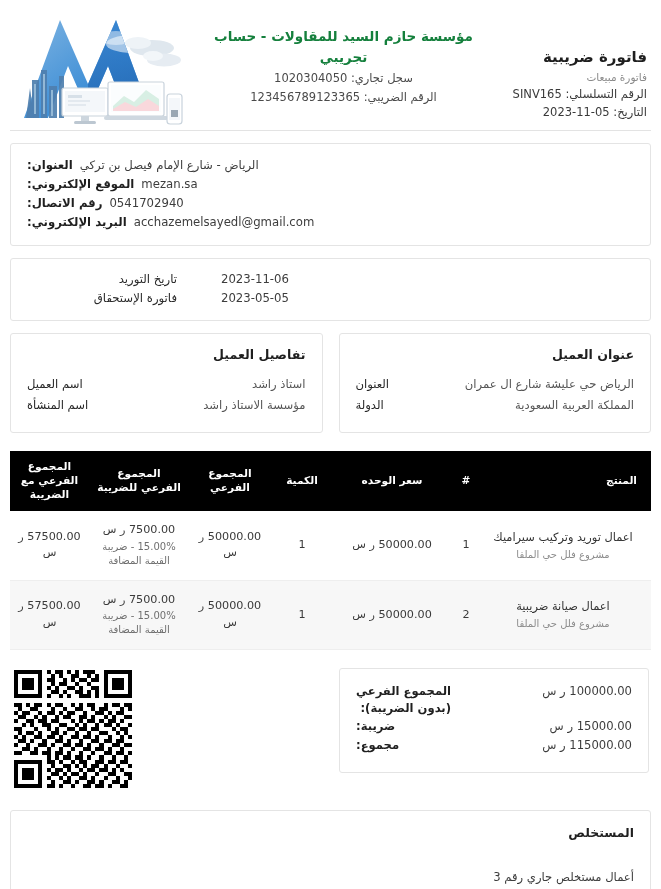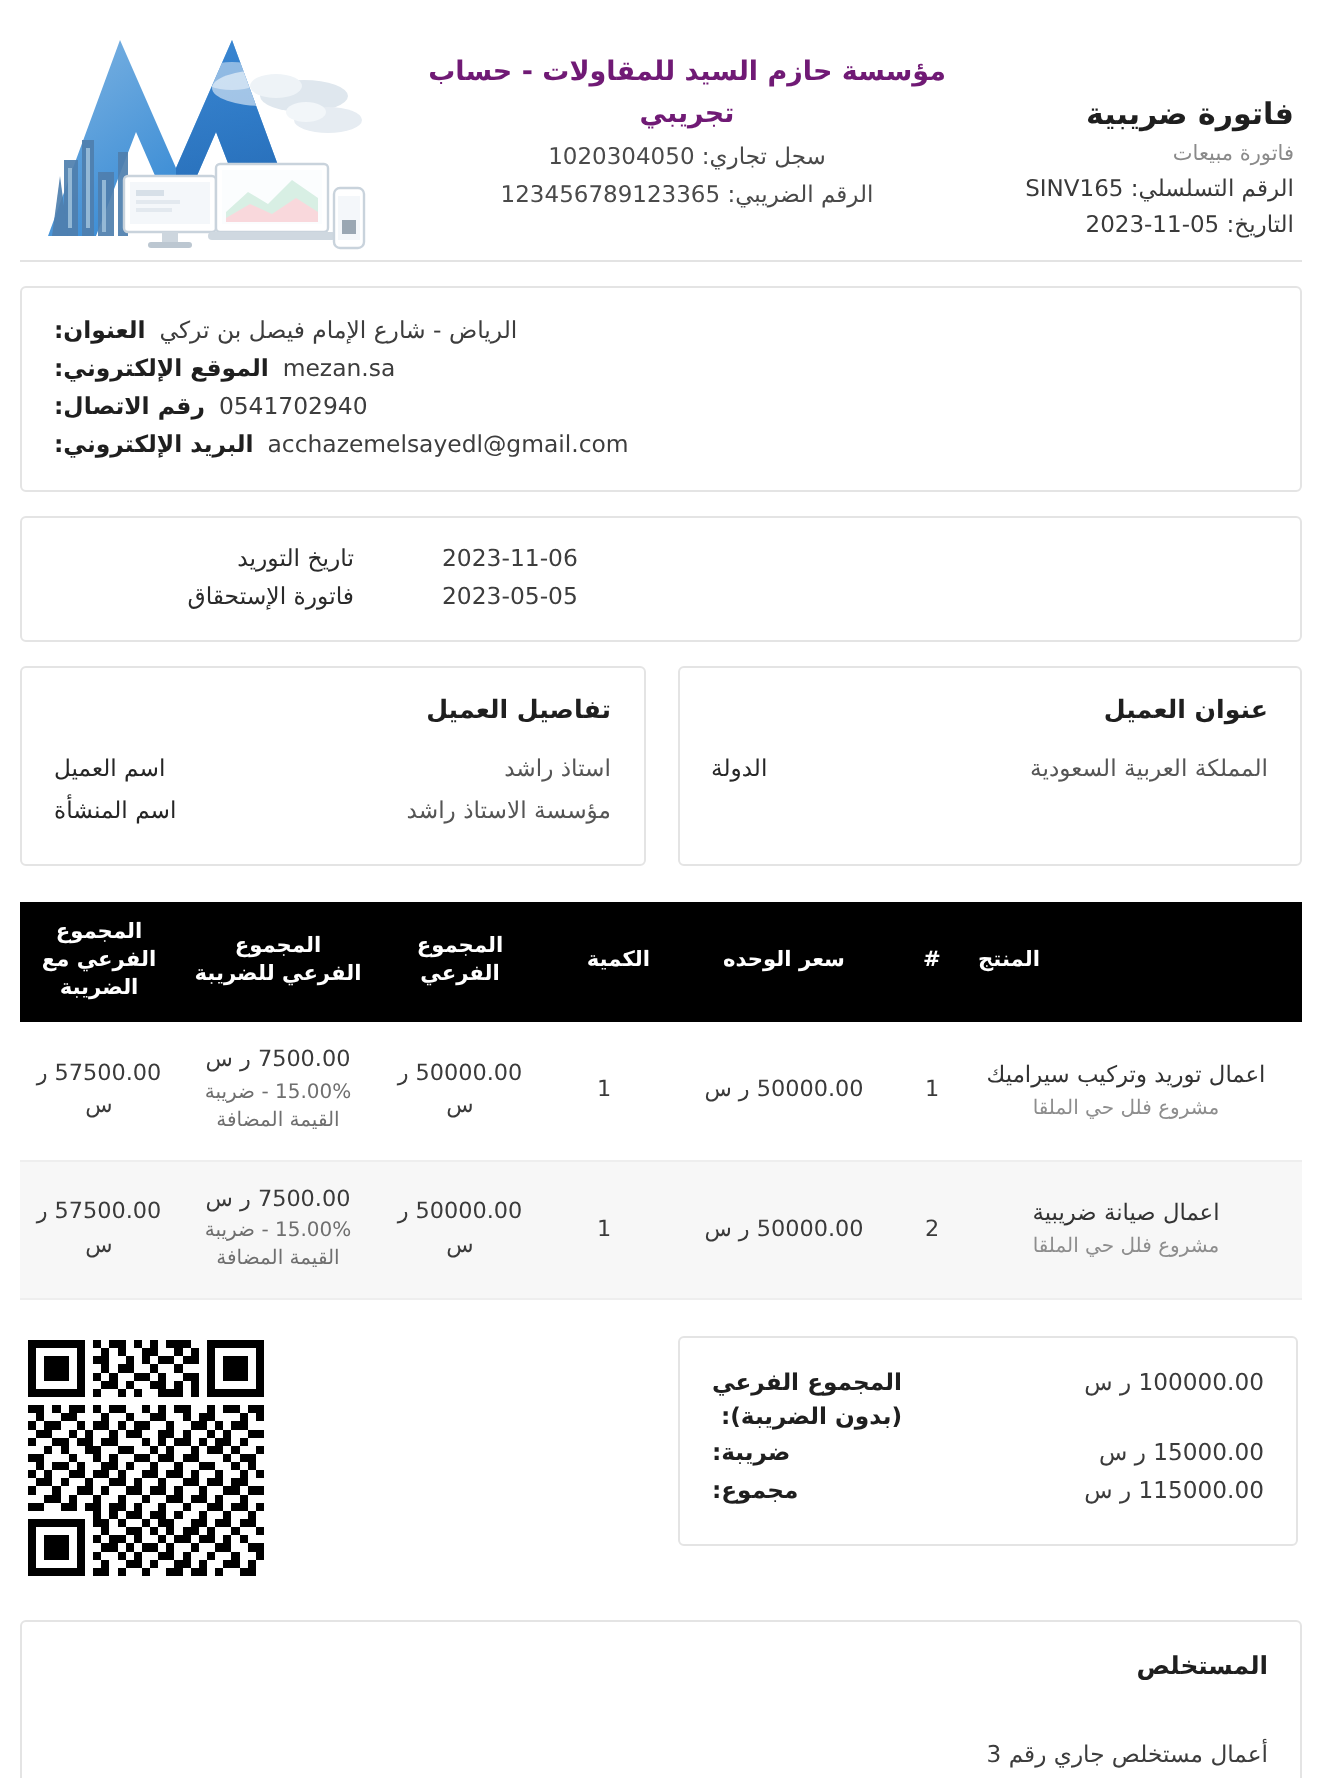--- a/index.html
+++ b/index.html
@@ -46,21 +46,21 @@
   .company {
     flex: 1 1 auto;
     text-align: center;
     padding-top: 12px;
     padding-left: 6px;
     padding-right: 6px;
   }
   .company-name {
     font-size: 13.5px;
     font-weight: 700;
-    color: #701a75;
+    color: #15803d;
     line-height: 1.55;
     letter-spacing: .1px;
   }
   .company-meta {
     font-size: 11.5px;
     color: #4a4a4a;
     line-height: 1.5;
     margin-top: 2px;
   }
 
@@ -172,23 +172,23 @@
     background: #000000;
     color: #ffffff;
     font-weight: 700;
     font-size: 10.6px;
     padding: 9px 8px;
     line-height: 1.32;
     vertical-align: middle;
     text-align: center;
   }
   .items thead th.th-idx { text-align: center; width: 30px; }
-  .items thead th.th-prod { text-align: left; width: 170px; padding-right: 14px; }
+  .items thead th.th-prod { text-align: right; width: 170px; padding-right: 14px; }
   .items thead th.th-unit { width: 118px; }
-  .items thead th.th-qty { width: 62px; text-align: right; }
+  .items thead th.th-qty { width: 62px; }
   .items thead th.th-sub { width: 82px; }
   .items thead th.th-tax { width: 100px; }
   .items thead th.th-total { width: 79px; }
 
   .items tbody td {
     padding: 11px 8px;
     vertical-align: middle;
     text-align: center;
     color: #3a3a3a;
     font-size: 11.2px;
@@ -371,20 +371,24 @@
     </div>
     <div class="date-row">
       <span class="date-value">2023-05-05</span>
       <span class="date-label">فاتورة الإستحقاق</span>
     </div>
   </div>
 
   <div class="two-col">
     <div class="card">
       <div class="card-heading">عنوان العميل</div>
+      <div class="kv-row">
+        <span class="kv-key">العنوان</span>
+        <span class="kv-val">الرياض حي عليشة شارع ال عمران</span>
+      </div>
       <div class="kv-row">
         <span class="kv-key">الدولة</span>
         <span class="kv-val">المملكة العربية السعودية</span>
       </div>
     </div>
 
     <div class="card">
       <div class="card-heading">تفاصيل العميل</div>
       <div class="kv-row">
         <span class="kv-key">اسم العميل</span>

